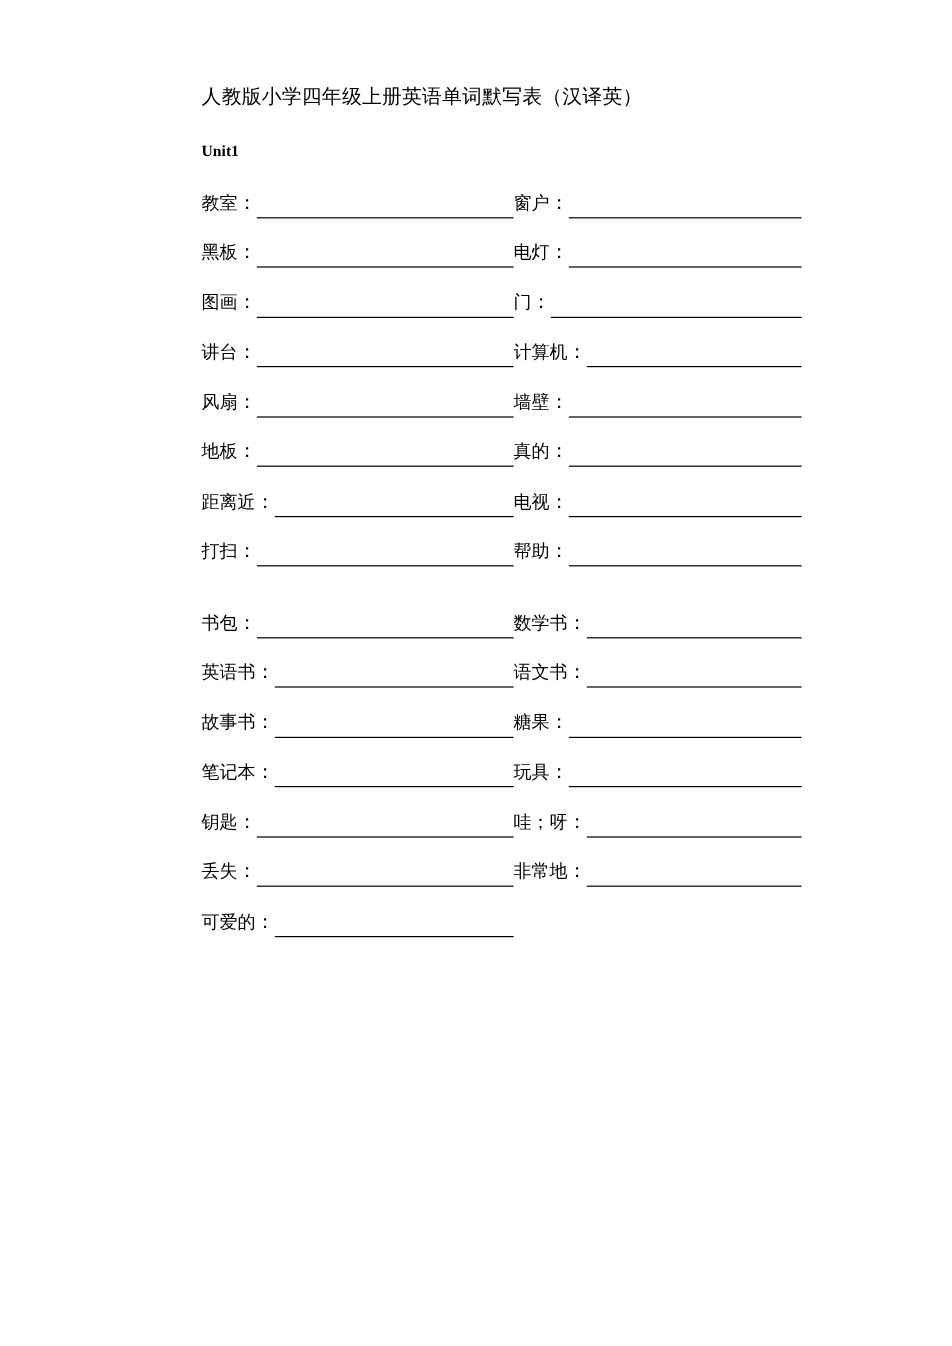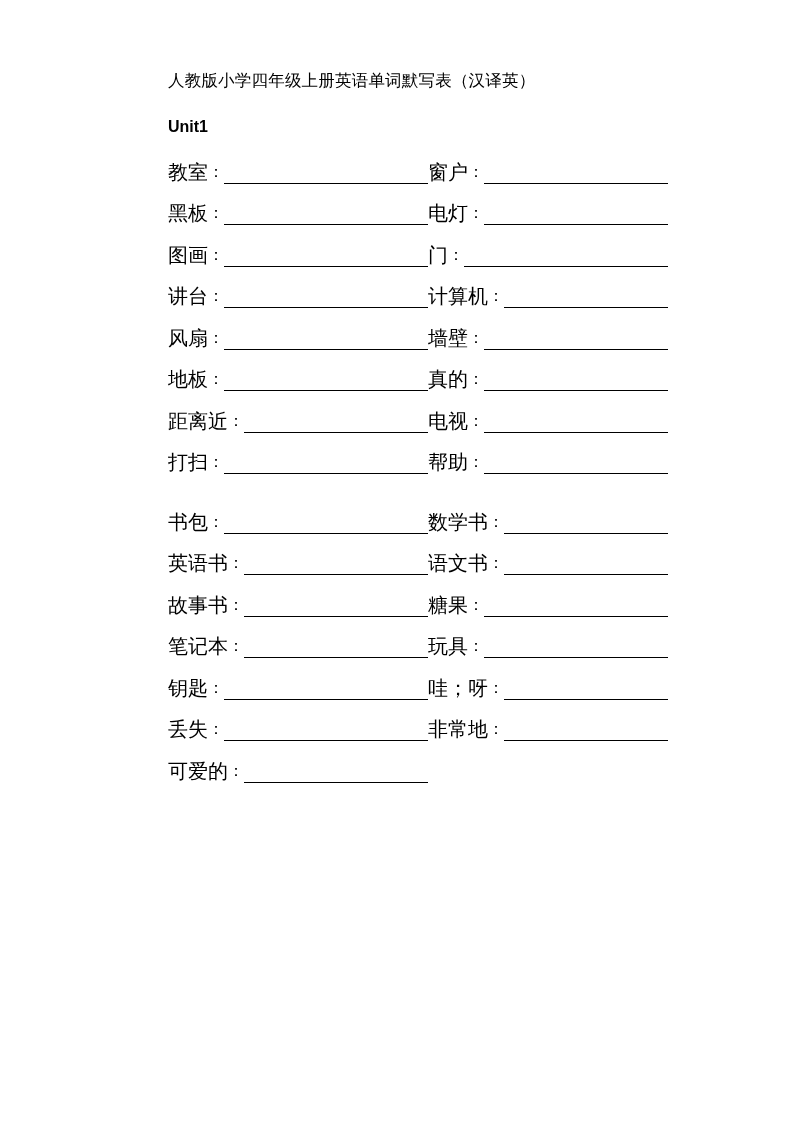--- a/index.html
+++ b/index.html
@@ -25,23 +25,23 @@
     padding: 70px 120px 13px 168px;
   }
   .doc-title {
     font-size: 16.5px;
     font-family: "Liberation Serif", "DejaVu Serif", serif;
     letter-spacing: 0.2px;
     margin: 0 0 26px 0;
     white-space: nowrap;
   }
   .unit-heading {
-    font-family: Liberation Sans, sans-serif;
+    font-family: Liberation Serif, serif;
     font-weight: bold;
-    font-size: 16px;
+    font-size: 13px;
     margin: 0 0 6px 0;
   }
   .unit-block {
     margin-bottom: 10px;
   }
   .row {
     display: flex;
     flex-direction: row;
     align-items: flex-end;
     height: 41.5px;
@@ -51,21 +51,21 @@
     flex-direction: row;
     align-items: flex-end;
     width: 260px;
     box-sizing: border-box;
   }
   .cell.right {
     width: 240px;
     margin-left: 0px;
   }
   .term {
-    font-size: 20px;
+    font-size: 15px;
     line-height: 20px;
     white-space: nowrap;
     padding-bottom: 2px;
     margin-top: 16px;
   }
   .colon {
     font-size: 16px;
     line-height: 20px;
     padding-bottom: 2px;
   }

